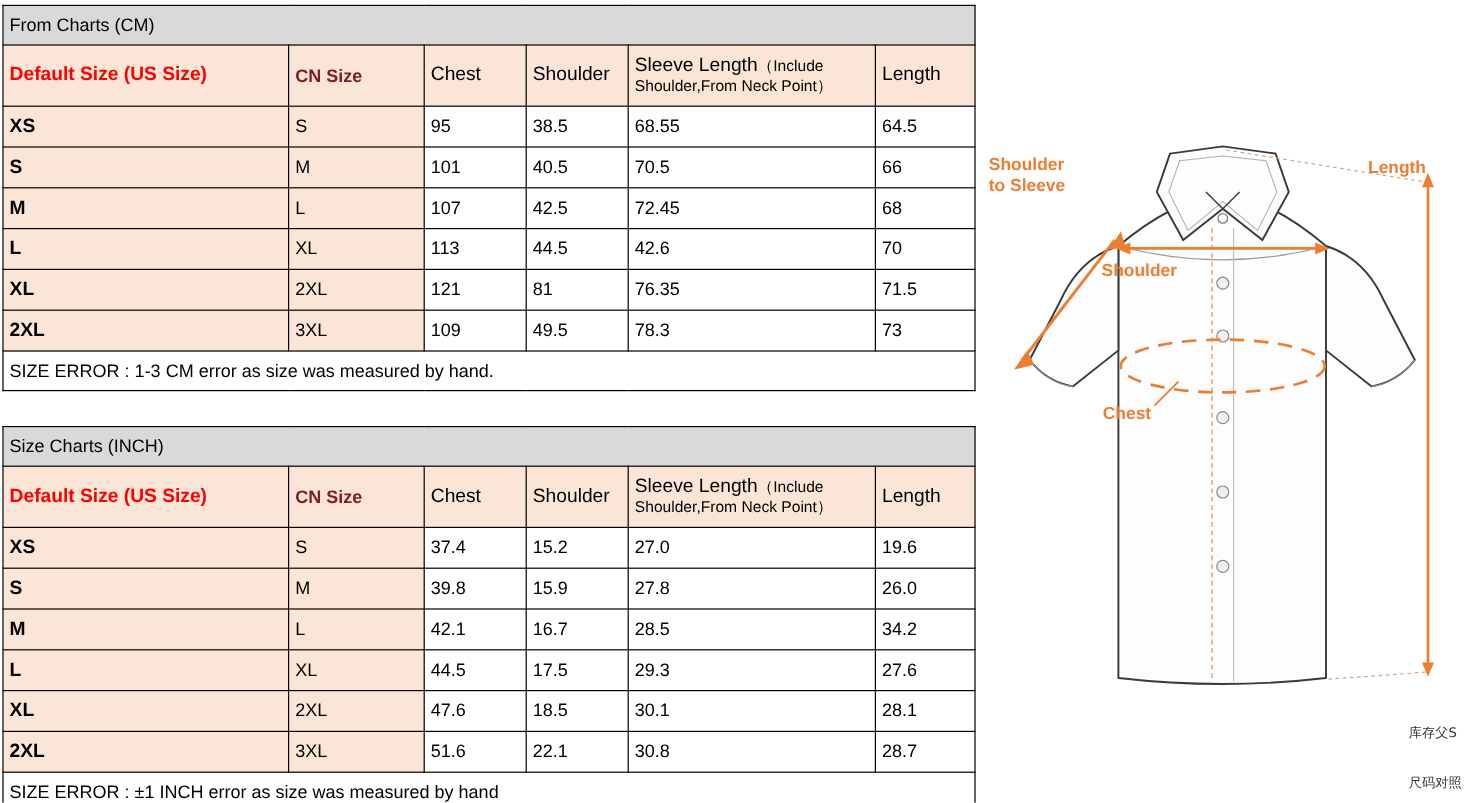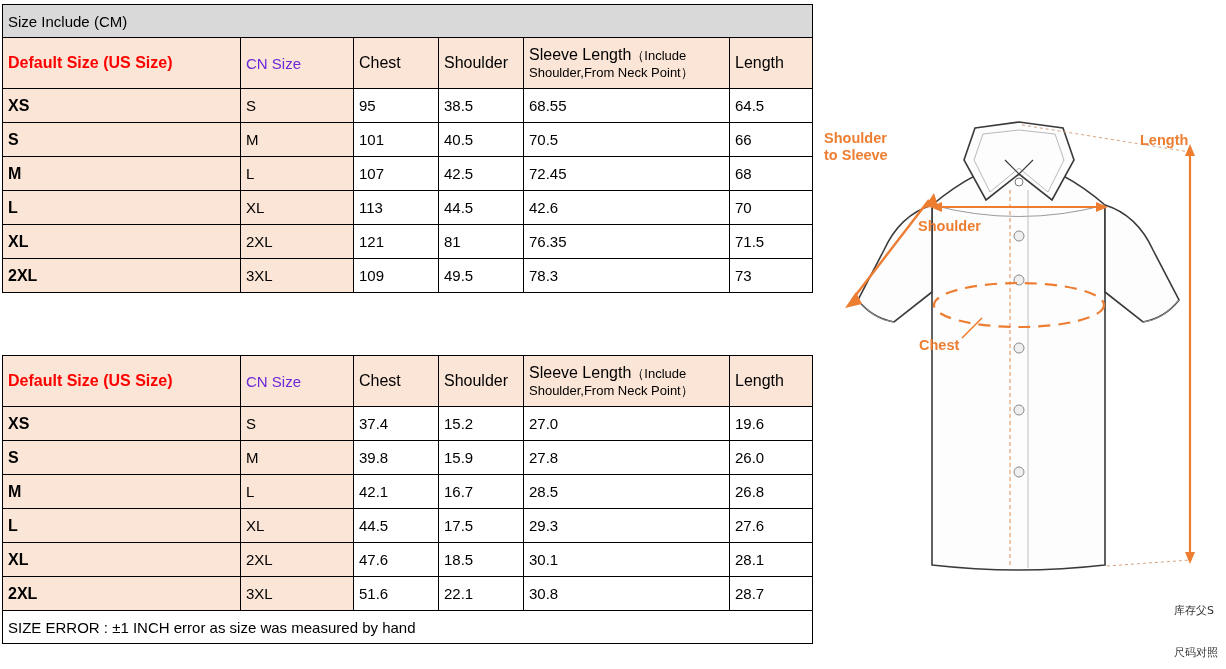--- a/index.html
+++ b/index.html
@@ -49,22 +49,23 @@
     background: #fbe5d6;
     height: 44px;
   }
   .head-row td.us-size {
     color: #ff0000;
     font-weight: bold;
     font-size: 16px;
     margin-top: 29px;
   }
   .head-row td.cn-size {
-    color: #6d28d9;
+    color: #7f1d1d;
     font-size: 15px;
+    font-weight: bold;
   }
   .head-row td.plain-head {
     font-size: 16px;
   }
   .sleeve-head {
     line-height: 1.12;
   }
   .sleeve-head .big { font-size: 16px; }
   .sleeve-head .small { font-size: 13px; }
 
@@ -129,21 +130,21 @@
     <colgroup>
         <col class="w0">
         <col class="w1">
         <col class="w2">
         <col class="w3">
         <col class="w4">
         <col class="w5">
       </colgroup>
     <tbody>
       <tr class="title-row">
-        <td colspan="6">Size Include (CM)</td>
+        <td colspan="6">From Charts (CM)</td>
       </tr>
       <tr class="head-row">
         <td class="us-size">Default Size (US Size)</td>
         <td class="cn-size">CN Size</td>
         <td class="plain-head">Chest</td>
         <td class="plain-head">Shoulder</td>
         <td class="sleeve-head"><span class="big">Sleeve Length</span><span class="small">（Include Shoulder,From Neck Point）</span></td>
         <td class="plain-head">Length</td>
       </tr>
 
@@ -189,35 +190,41 @@
       </tr>
       <tr class="body-row">
         <td class="c0">2XL</td>
         <td class="c1">3XL</td>
         <td>109</td>
         <td>49.5</td>
         <td>78.3</td>
         <td>73</td>
       </tr>
 
+      <tr class="note-row">
+        <td colspan="6">SIZE ERROR : 1-3 CM error as size was measured by hand.</td>
+      </tr>
     </tbody>
   </table>
 </div>
 
 <div class="chart-block" id="chart-inch">
   <table class="size-table">
     <colgroup>
         <col class="w0">
         <col class="w1">
         <col class="w2">
         <col class="w3">
         <col class="w4">
         <col class="w5">
       </colgroup>
     <tbody>
+      <tr class="title-row">
+        <td colspan="6">Size Charts (INCH)</td>
+      </tr>
       <tr class="head-row">
         <td class="us-size">Default Size (US Size)</td>
         <td class="cn-size">CN Size</td>
         <td class="plain-head">Chest</td>
         <td class="plain-head">Shoulder</td>
         <td class="sleeve-head"><span class="big">Sleeve Length</span><span class="small">（Include Shoulder,From Neck Point）</span></td>
         <td class="plain-head">Length</td>
       </tr>
 
       <tr class="body-row">
@@ -235,21 +242,21 @@
         <td>15.9</td>
         <td>27.8</td>
         <td>26.0</td>
       </tr>
       <tr class="body-row">
         <td class="c0">M</td>
         <td class="c1">L</td>
         <td>42.1</td>
         <td>16.7</td>
         <td>28.5</td>
-        <td>26.8</td>
+        <td>34.2</td>
       </tr>
       <tr class="body-row">
         <td class="c0">L</td>
         <td class="c1">XL</td>
         <td>44.5</td>
         <td>17.5</td>
         <td>29.3</td>
         <td>27.6</td>
       </tr>
       <tr class="body-row">

